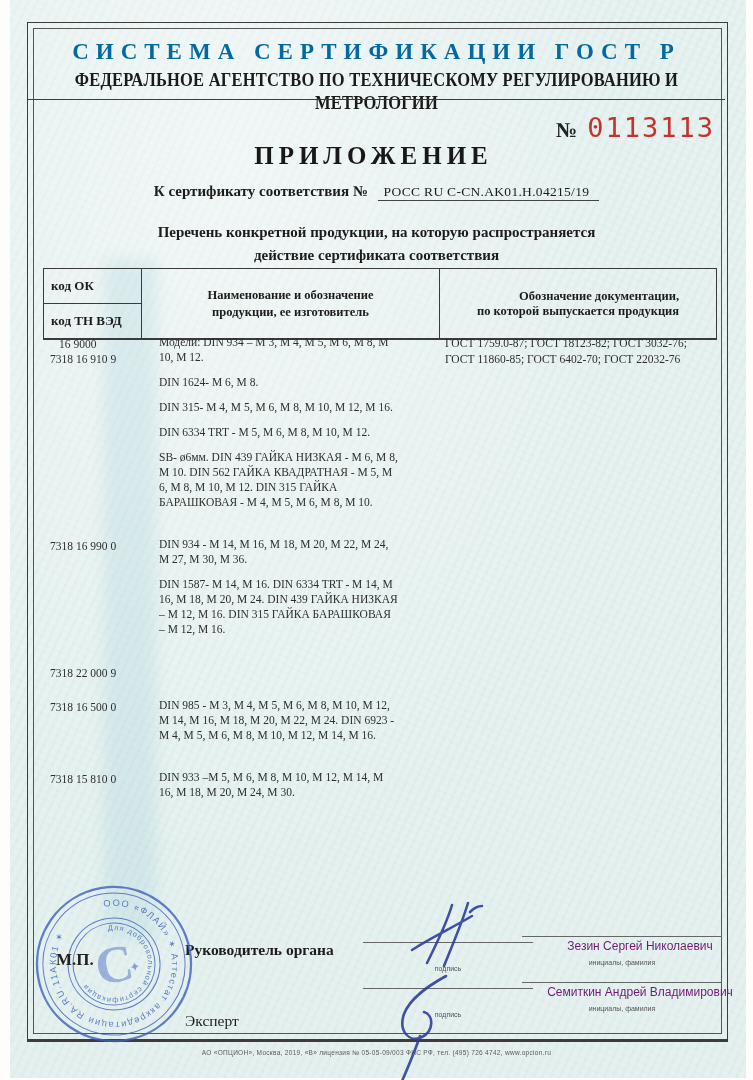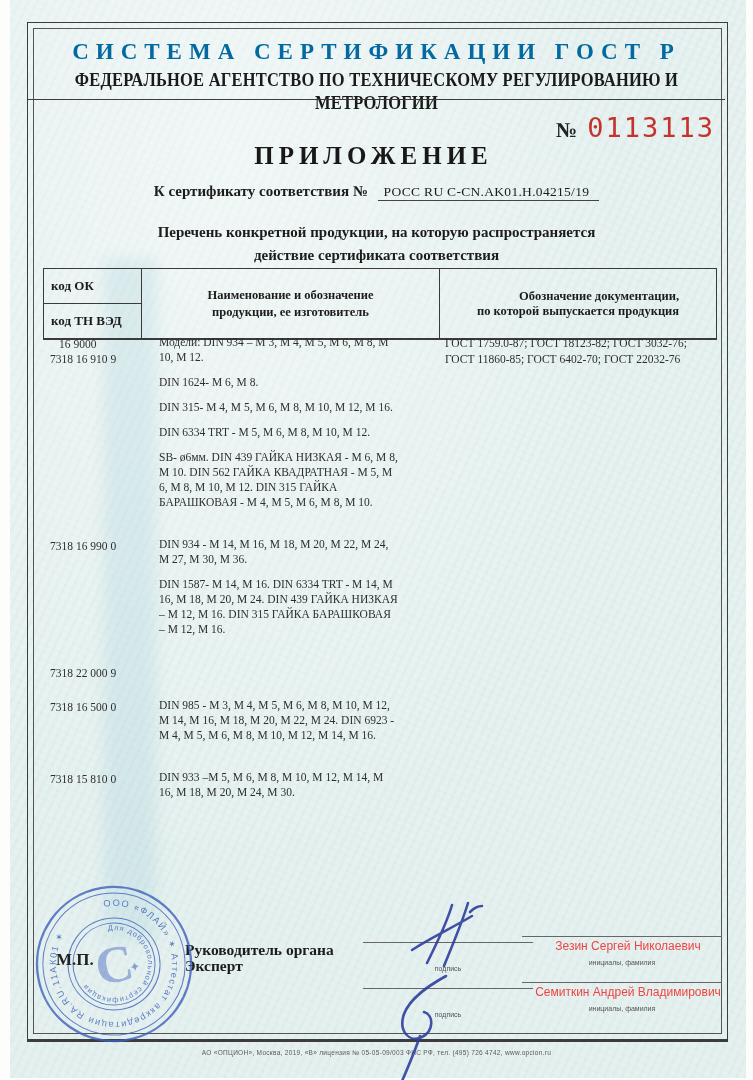--- a/index.html
+++ b/index.html
@@ -55,30 +55,30 @@
   .t-row{display:flex;margin-bottom:17px;}
   .t-col1{width:97px;box-sizing:border-box;padding:2px 0 0 7px;line-height:15px;}
   .t-row:first-child .t-col1 div:first-child{padding-left:9px;}
   .t-col2{width:297px;box-sizing:border-box;padding-left:19px;padding-right:38px;line-height:15px;}
   .t-col2 p{margin:0 0 10px 0;}
   .t-col3{flex:1;box-sizing:border-box;padding-left:8px;padding-right:4px;line-height:16px;}
   
   .sig-area{position:absolute;left:0;top:0;width:753px;height:1004px;pointer-events:none;}
   .mp{position:absolute;left:56px;top:950px;font-size:17px;font-weight:bold;color:#222;z-index:5;}
   .role1{position:absolute;left:185px;top:941px;font-size:15.5px;font-weight:bold;}
-  .role2{position:absolute;left:185px;top:957px;font-size:15.5px;font-weight:bold;}
+  .role2{position:absolute;left:185px;top:1012px;font-size:15.5px;font-weight:normal;}
   .sigline{position:absolute;border-bottom:1px solid #666;}
   .sl1{left:363px;top:942px;width:170px;}
   .sl2{left:363px;top:988px;width:170px;}
   .cap{position:absolute;font-family:"Liberation Sans",sans-serif;font-size:7px;color:#555;
     text-align:center;}
   .cap-p1{left:363px;top:965px;width:170px;}
   .cap-p2{left:363px;top:1011px;width:170px;}
-  .name{position:absolute;left:528px;width:200px;font-family:"Liberation Sans",sans-serif;
-    font-size:12px;color:#ef4444;text-align:center;}
+  .name{position:absolute;left:540px;width:200px;font-family:"Liberation Sans",sans-serif;
+    font-size:12px;color:#701a75;text-align:center;}
   .n1{top:939px;}
   .n2{top:985px;}
   .nameline{position:absolute;left:522px;width:200px;border-bottom:1px solid #666;}
   .nl1{top:936px;}
   .nl2{top:982px;}
   .cap-n1{left:522px;top:959px;width:200px;}
   .cap-n2{left:522px;top:1005px;width:200px;}
   
   .stamp{position:absolute;left:33px;top:883px;width:162px;height:162px;opacity:.8;
     transform:rotate(-10deg);z-index:4;}

